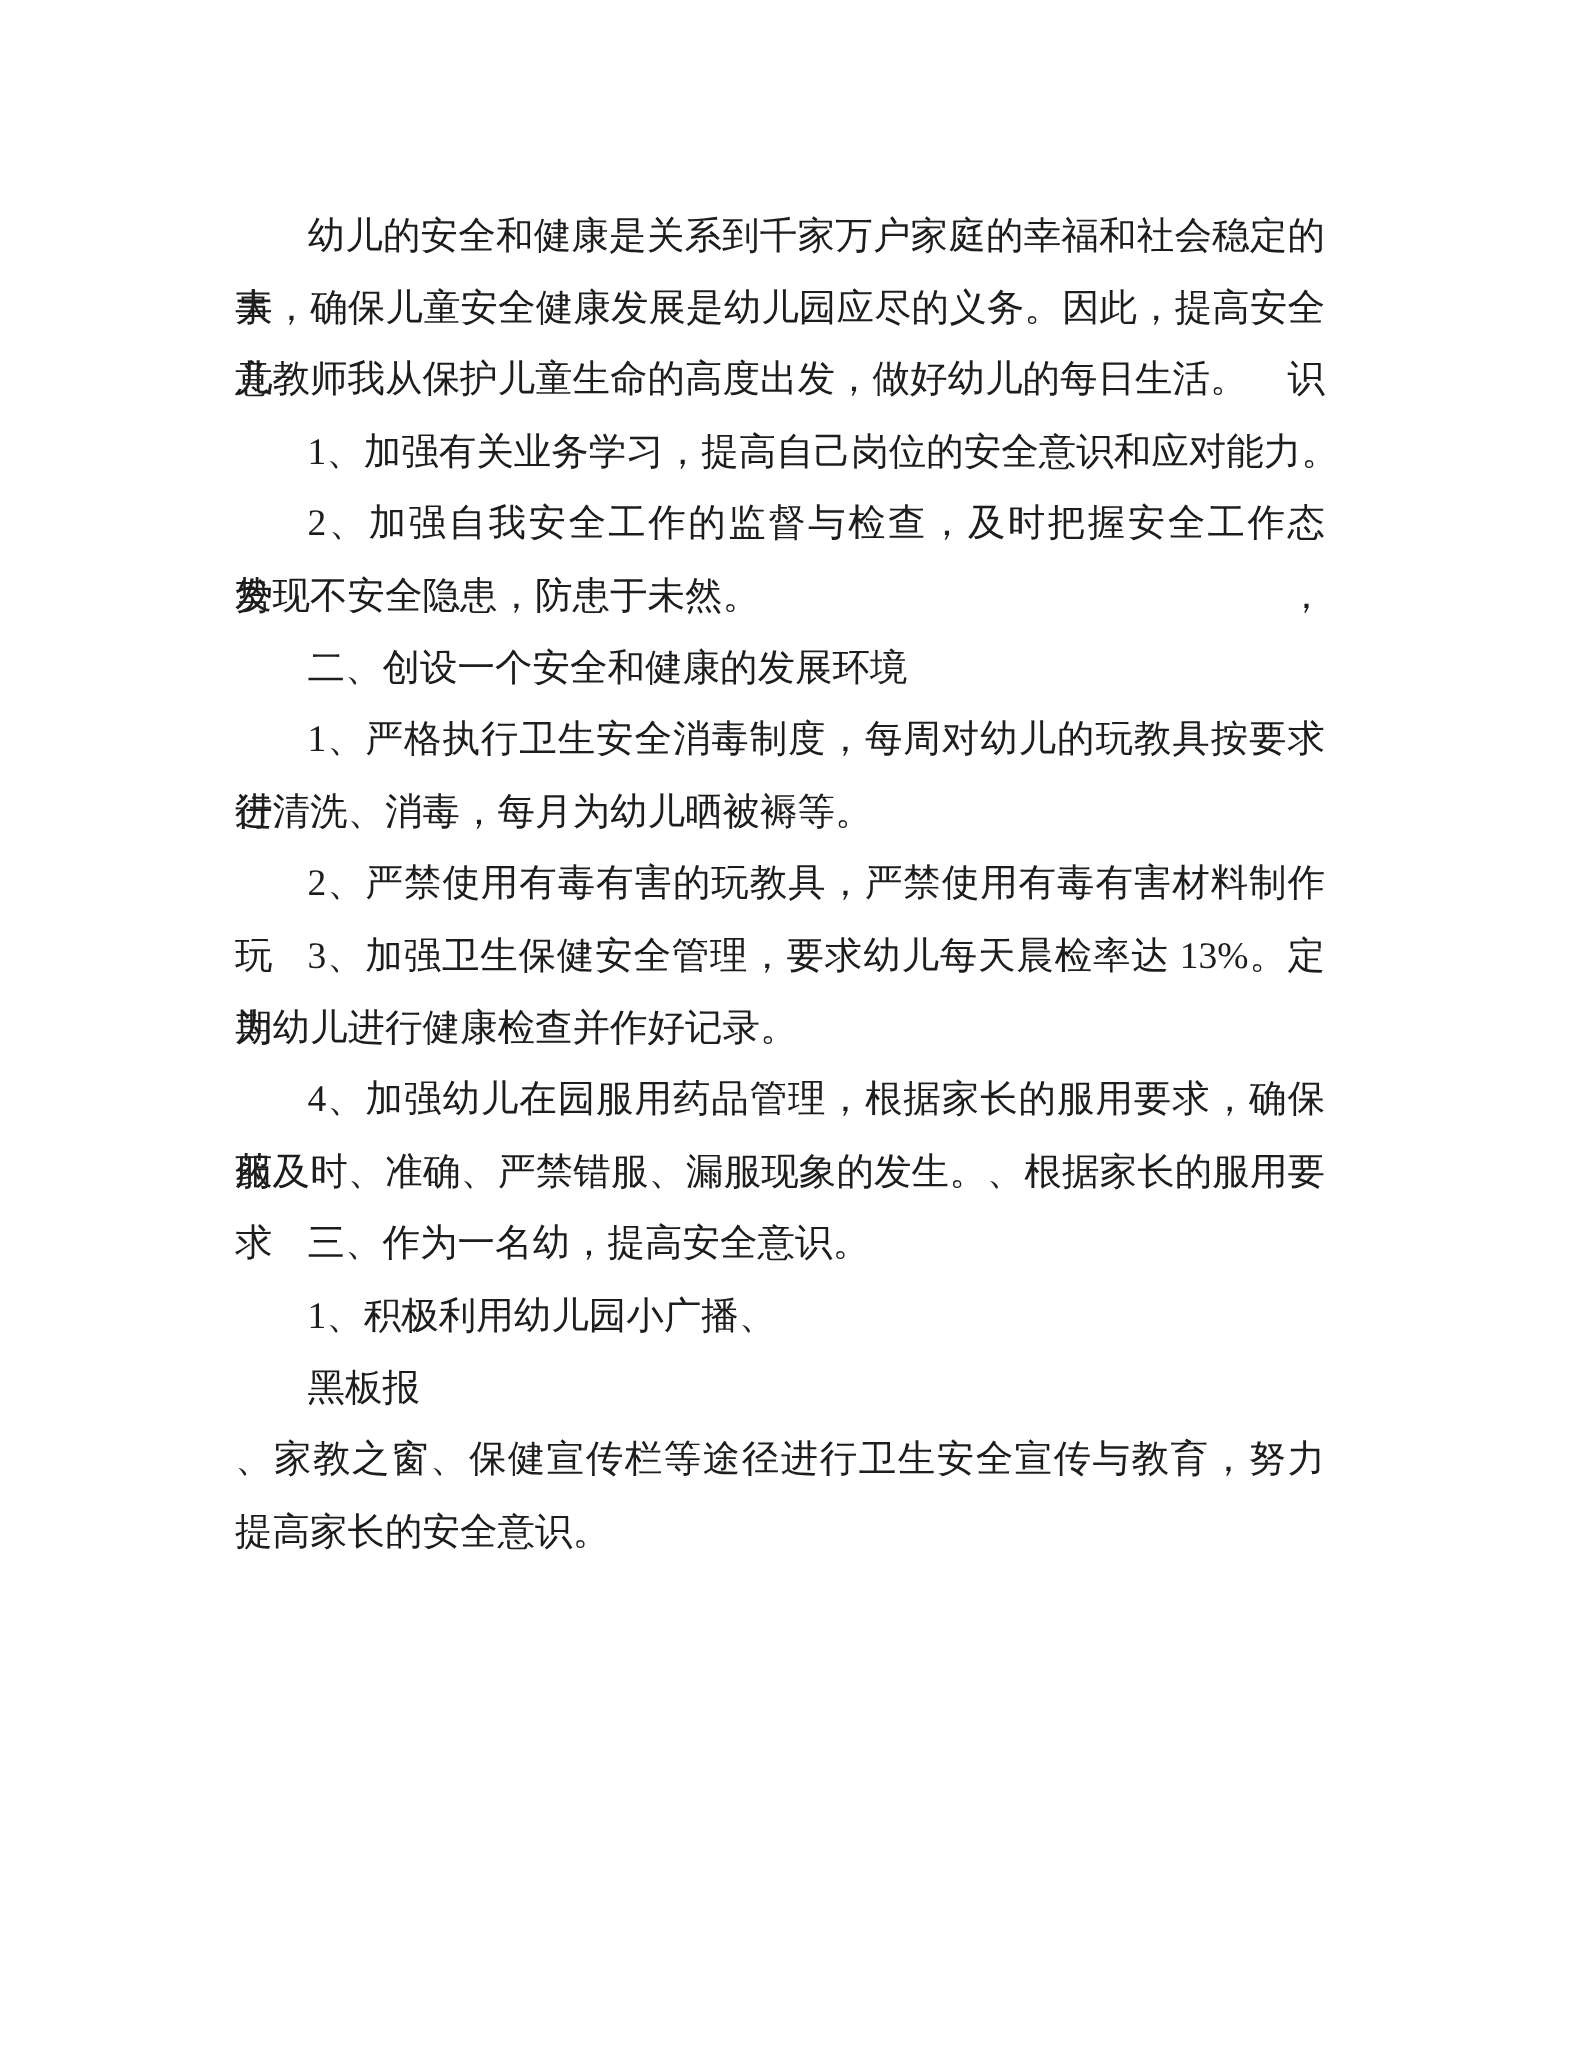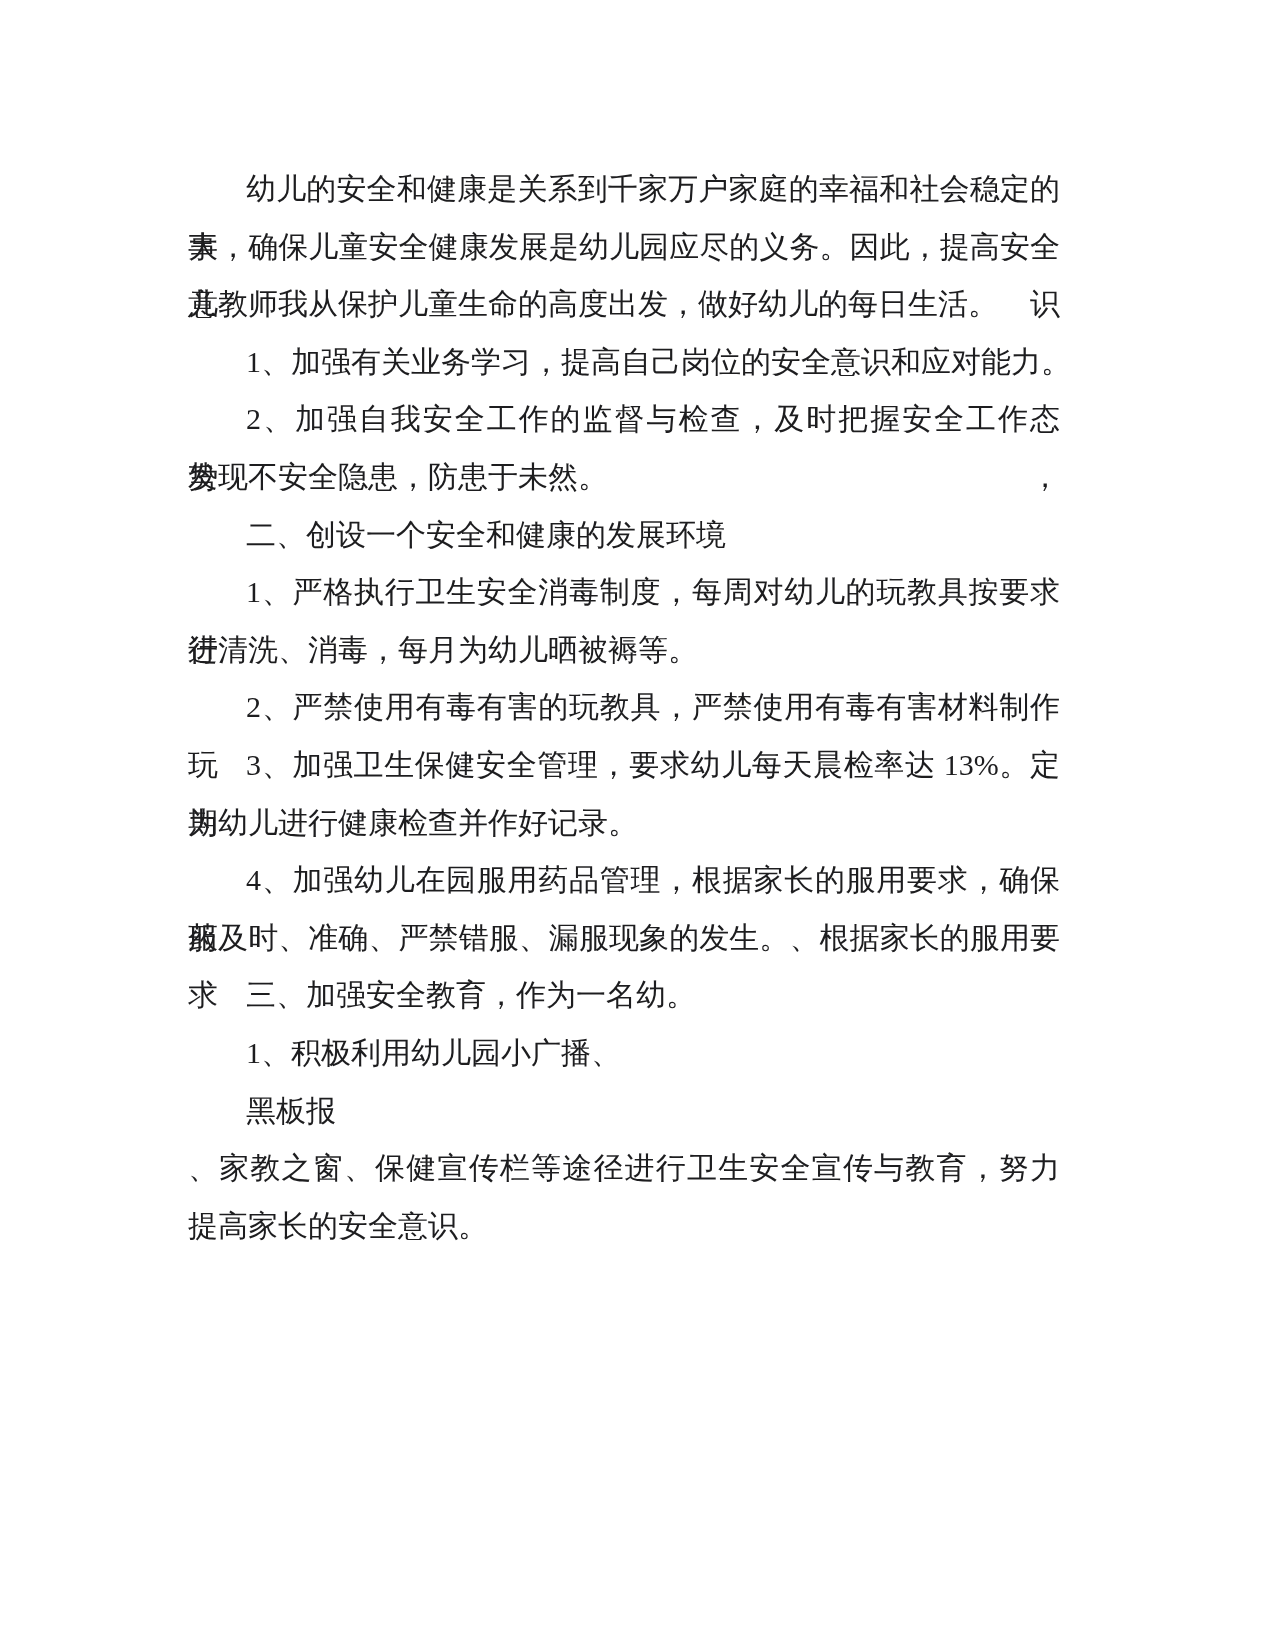--- a/index.html
+++ b/index.html
@@ -54,19 +54,19 @@
     <p class="doc-line indent fill">2、加强自我安全工作的监督与检查，及时把握安全工作态势，</p>
     <p class="doc-line">发现不安全隐患，防患于未然。</p>
     <p class="doc-line indent">二、创设一个安全和健康的发展环境</p>
     <p class="doc-line indent fill">1、严格执行卫生安全消毒制度，每周对幼儿的玩教具按要求进</p>
     <p class="doc-line">行清洗、消毒，每月为幼儿晒被褥等。</p>
     <p class="doc-line indent fill">2、严禁使用有毒有害的玩教具，严禁使用有毒有害材料制作玩</p>
     <p class="doc-line indent fill">3、加强卫生保健安全管理，要求幼儿每天晨检率达 13%。定期</p>
     <p class="doc-line">为幼儿进行健康检查并作好记录。</p>
     <p class="doc-line indent fill">4、加强幼儿在园服用药品管理，根据家长的服用要求，确保服</p>
     <p class="doc-line fill">药及时、准确、严禁错服、漏服现象的发生。、根据家长的服用要求</p>
-    <p class="doc-line indent">三、加强安全教育，作为一名幼。</p>
+    <p class="doc-line indent">三、作为一名幼，提高安全意识。</p>
     <p class="doc-line indent">1、积极利用幼儿园小广播、</p>
     <p class="doc-line indent">黑板报</p>
     <p class="doc-line fill">、家教之窗、保健宣传栏等途径进行卫生安全宣传与教育，努力</p>
     <p class="doc-line">提高家长的安全意识。</p>
   </div>
 </div>
 
 </body></html>

